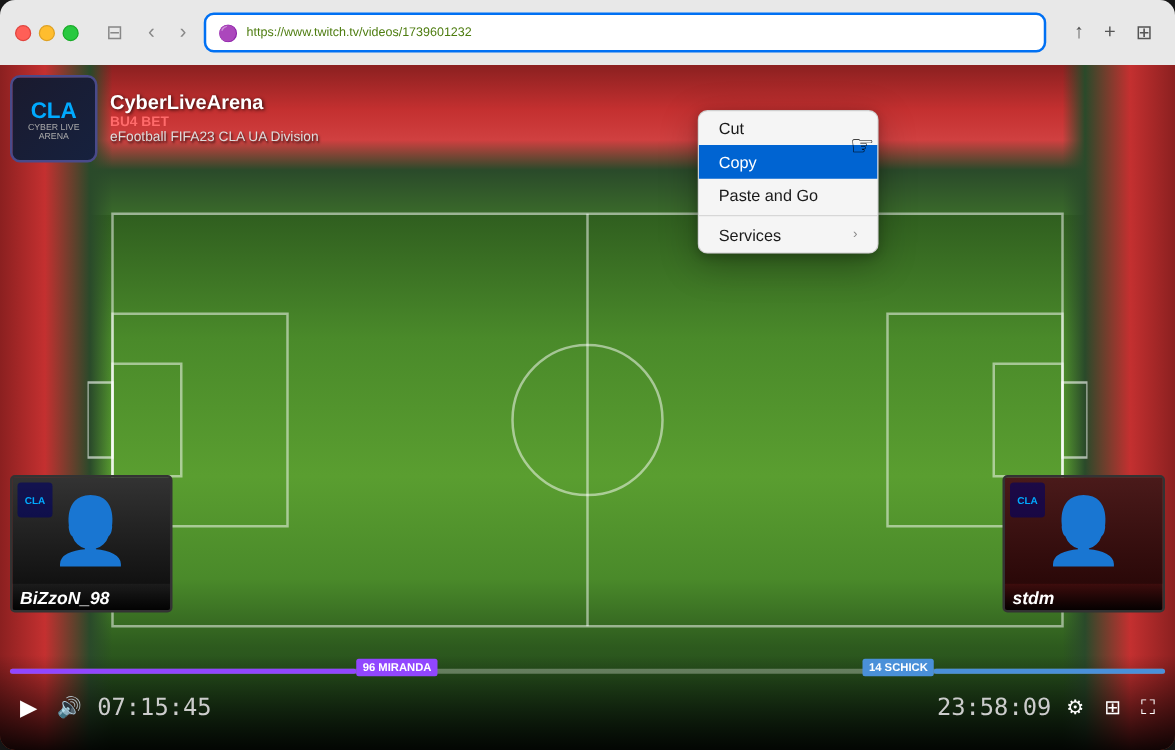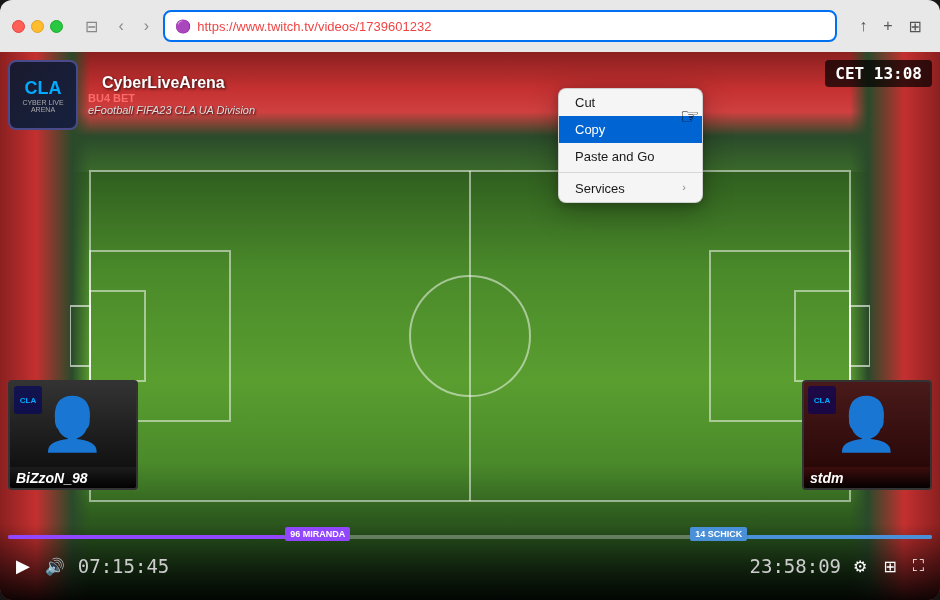--- a/index.html
+++ b/index.html
@@ -79,22 +79,22 @@
       border: 2px solid #0070f3;
     }
 
     .address-bar-icon {
       font-size: 13px;
       color: #9146ff;
     }
 
     .address-bar-text {
       flex: 1;
-      font-size: 13px;
-      color: #ef4444;
+      font-size: 10px;
+      color: #4d7c0f;
       background: transparent;
       border: none;
       outline: none;
     }
 
     .toolbar-right {
       display: flex;
       gap: 4px;
       margin-left: 8px;
     }
@@ -187,28 +187,26 @@
     }
 
     .stream-info {
       color: white;
     }
 
     .stream-title {
       font-size: 16px;
       font-weight: 700;
       text-shadow: 1px 1px 3px rgba(0,0,0,0.8);
-      margin-left: 14px;
     }
 
     .stream-subtitle {
       font-size: 11px;
       color: #ddd;
       text-shadow: 1px 1px 2px rgba(0,0,0,0.8);
-      font-style: italic;
     }
 
     .match-badge {
       font-size: 11px;
       color: #ff6b6b;
       font-weight: 700;
     }
 
     
     .timer-badge {
@@ -567,21 +565,20 @@
           <span class="cla-text">CLA</span>
           <span class="cla-sub">CYBER LIVE ARENA</span>
         </div>
         <div class="stream-info">
           <div class="stream-title">CyberLiveArena</div>
           <div class="match-badge">BU4      BET</div>
           <div class="stream-subtitle">eFootball FIFA23 CLA UA Division</div>
         </div>
       </div>
 
-      <div class="timer-badge">CET 13:08</div>
 
       <div class="player-left">
         <div class="player-cam-left">
           <div class="player-avatar-left">
             <span style="font-size:52px;color:#888;">👤</span>
           </div>
           <div class="player-logo-small">CLA</div>
           <div class="player-name-left">BiZzoN_98</div>
         </div>
       </div>

